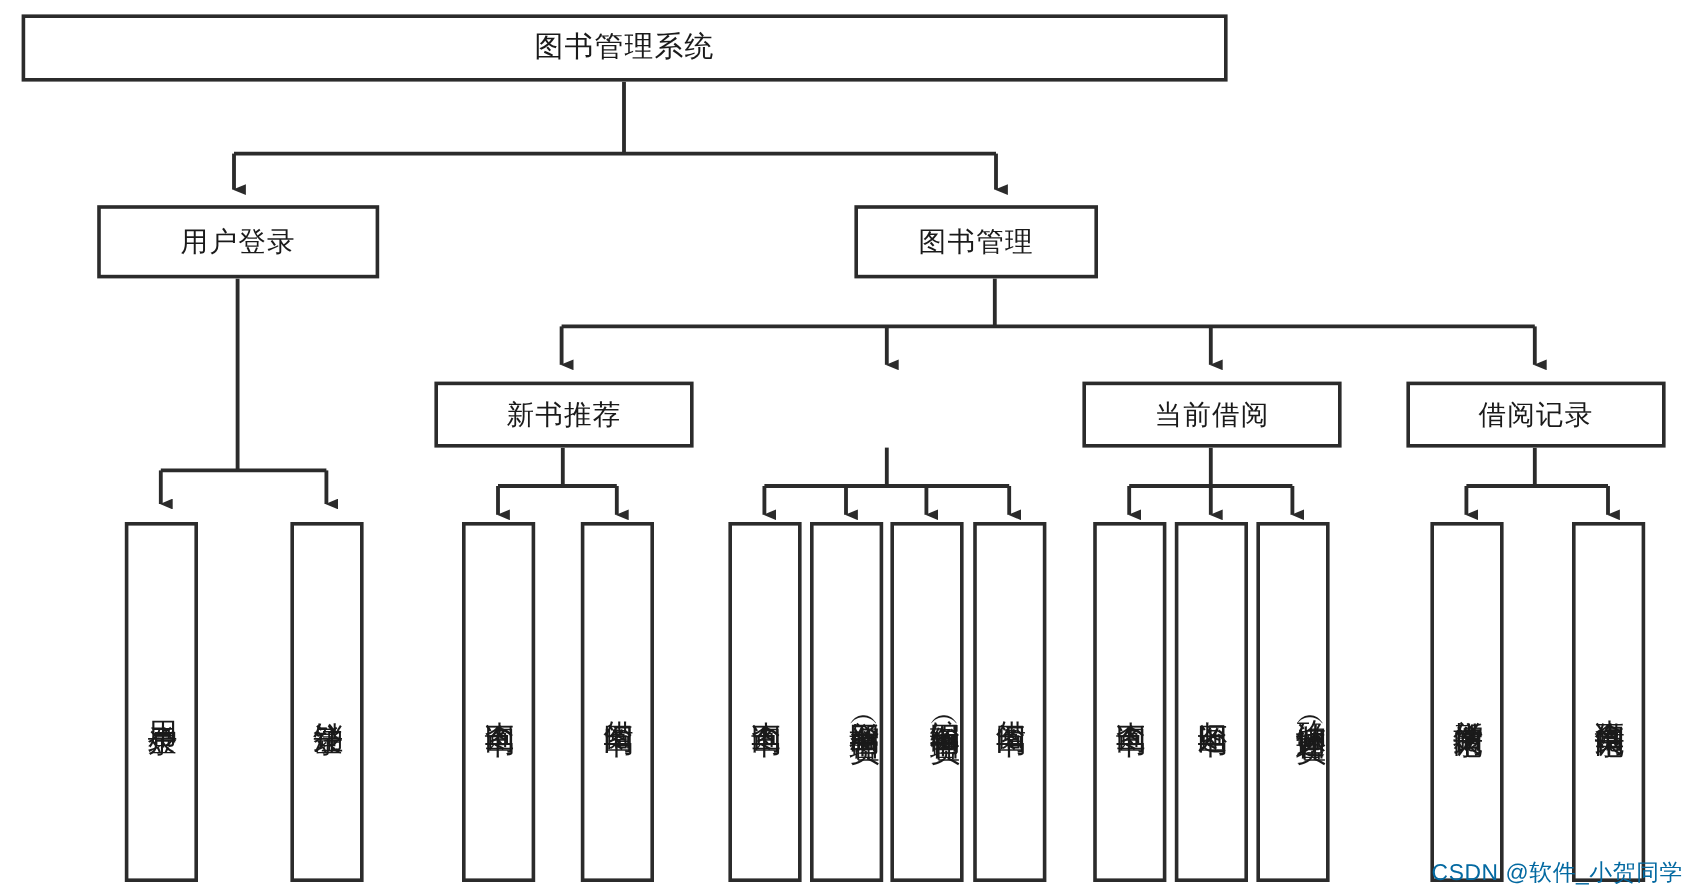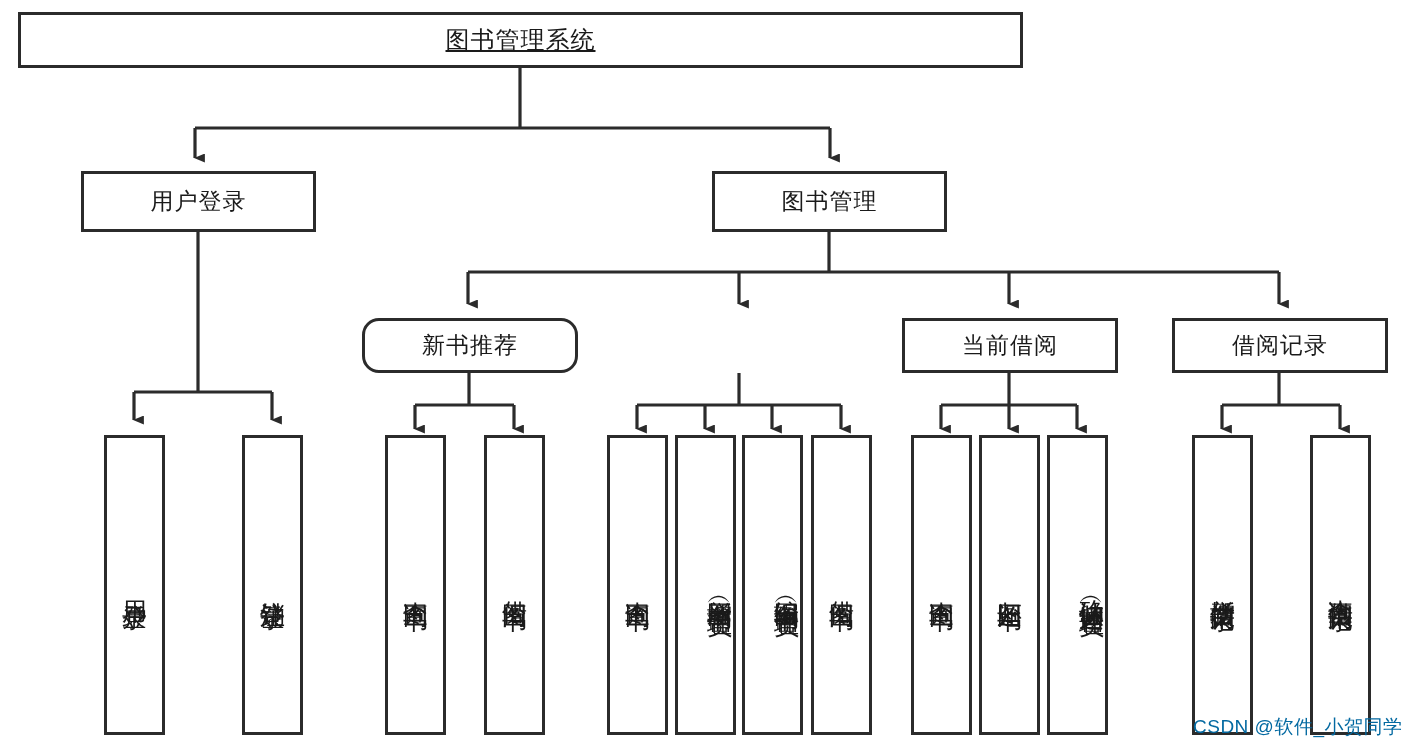--- a/index.html
+++ b/index.html
@@ -119,33 +119,33 @@
       <path d="M1009,405 L1009,429" marker-end="url(#arrow)"></path>
       <path d="M1077,405 L1077,429" marker-end="url(#arrow)"></path>
 
       <path d="M1279,373 L1279,405"></path>
       <path d="M1222,405 L1340,405"></path>
       <path d="M1222,405 L1222,429" marker-end="url(#arrow)"></path>
       <path d="M1340,405 L1340,429" marker-end="url(#arrow)"></path>
     </g>
   </svg>
 
-  <div class="node horiz root" style="left:18px; top:12px; width:1005px; height:56px;text-decoration:underline;">
+  <div class="node horiz root" style="left:18px; top:12px; width:1005px; height:56px;">
     <span>图书管理系统</span>
   </div>
 
   <div class="node horiz" style="left:81px; top:171px; width:235px; height:61px;">
     <span>用户登录</span>
   </div>
 
-  <div class="node horiz" style="left:712px; top:171px; width:235px; height:61px;">
+  <div class="node horiz" style="left:712px; top:171px; width:203px; height:61px;">
     <span>图书管理</span>
   </div>
 
-  <div class="node horiz" style="left:362px; top:318px; width:216px; height:55px;border-radius:17px;">
+  <div class="node horiz" style="left:362px; top:318px; width:216px; height:55px;">
     <span>新书推荐</span>
   </div>
 
 
   <div class="node horiz" style="left:902px; top:318px; width:216px; height:55px;">
     <span>当前借阅</span>
   </div>
 
   <div class="node horiz" style="left:1172px; top:318px; width:216px; height:55px;">
     <span>借阅记录</span>

